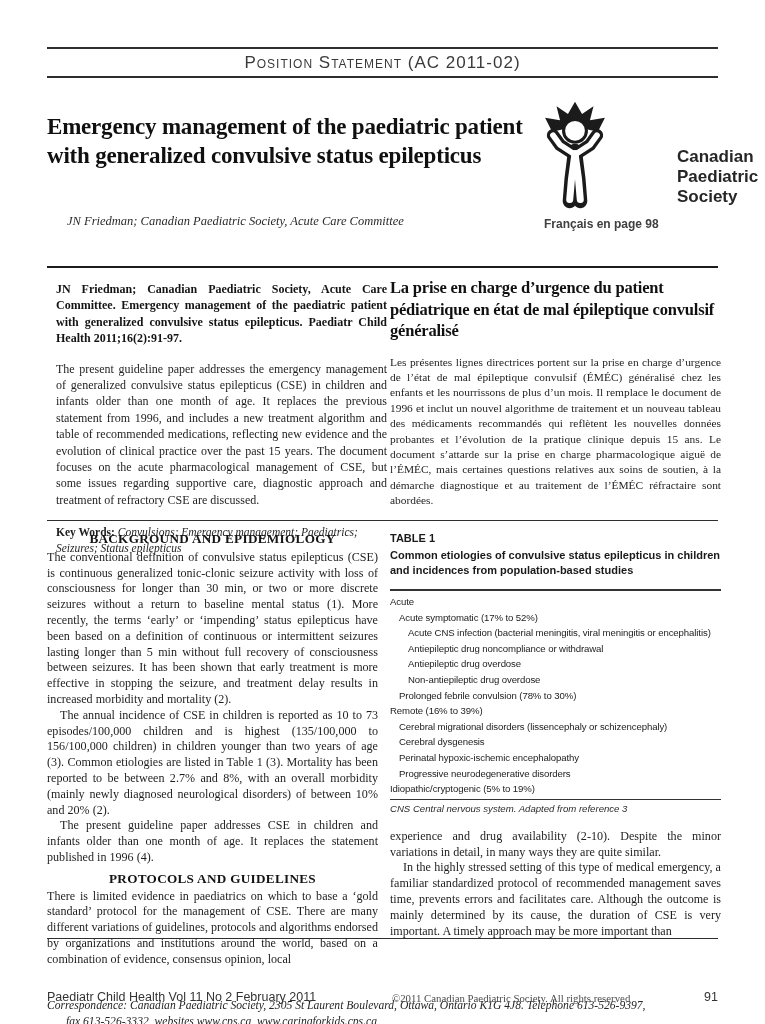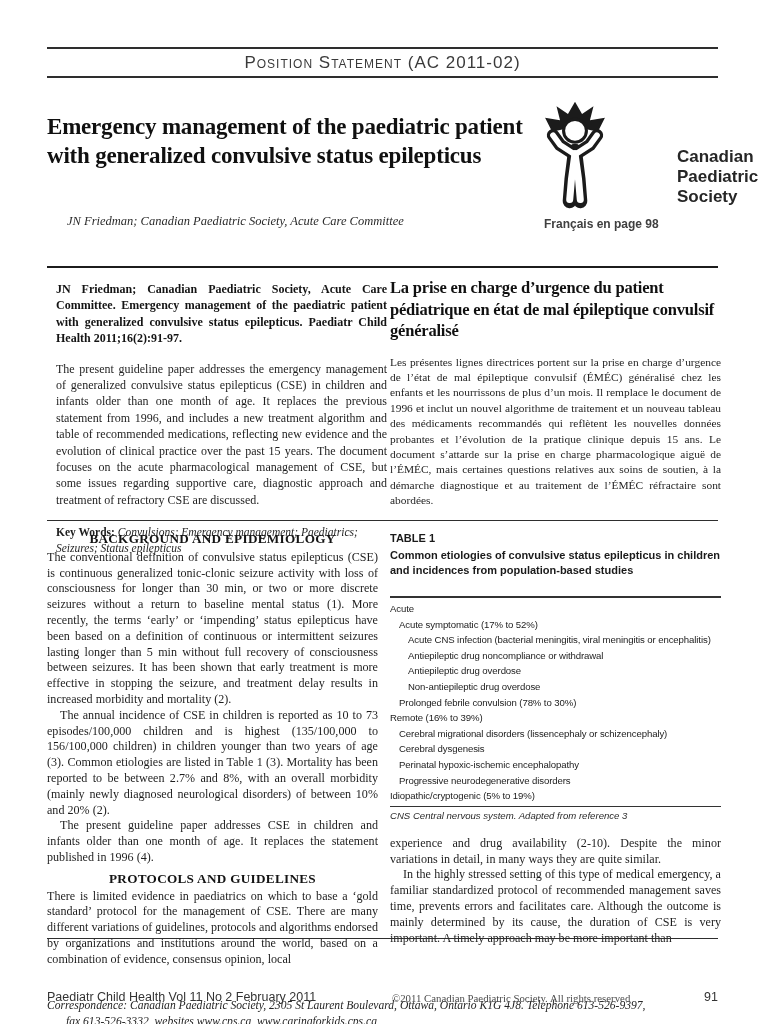--- a/index.html
+++ b/index.html
@@ -79,21 +79,21 @@
   .body-p { margin:0; text-align:justify; }
   .body-p.indent { text-indent:13px; }
 
   
   .t1-label, .t1-title {
     font-family:"Liberation Sans", sans-serif; font-weight:bold;
     font-size:11px; line-height:15px; color:#1a1a1a;
   }
   .t1-label { margin-bottom:2px; }
   .t1-rows {
-    margin-top:18px; border-top:2px solid #333; border-bottom:1.3px solid #333;
+    margin-top:11px; border-top:2px solid #333; border-bottom:1.3px solid #333;
     padding:3px 0 2px 0;
   }
   .trow {
     font-family:"Liberation Sans", sans-serif; font-size:9.6px;
     line-height:15.6px; color:#222; letter-spacing:-0.1px;
   }
   .trow.indent-0 { padding-left:10px; text-indent:-10px; }
   .trow.indent-1 { padding-left:19px; text-indent:-10px; }
   .trow.indent-2 { padding-left:28px; text-indent:-10px; }
   .t1-footnote {

